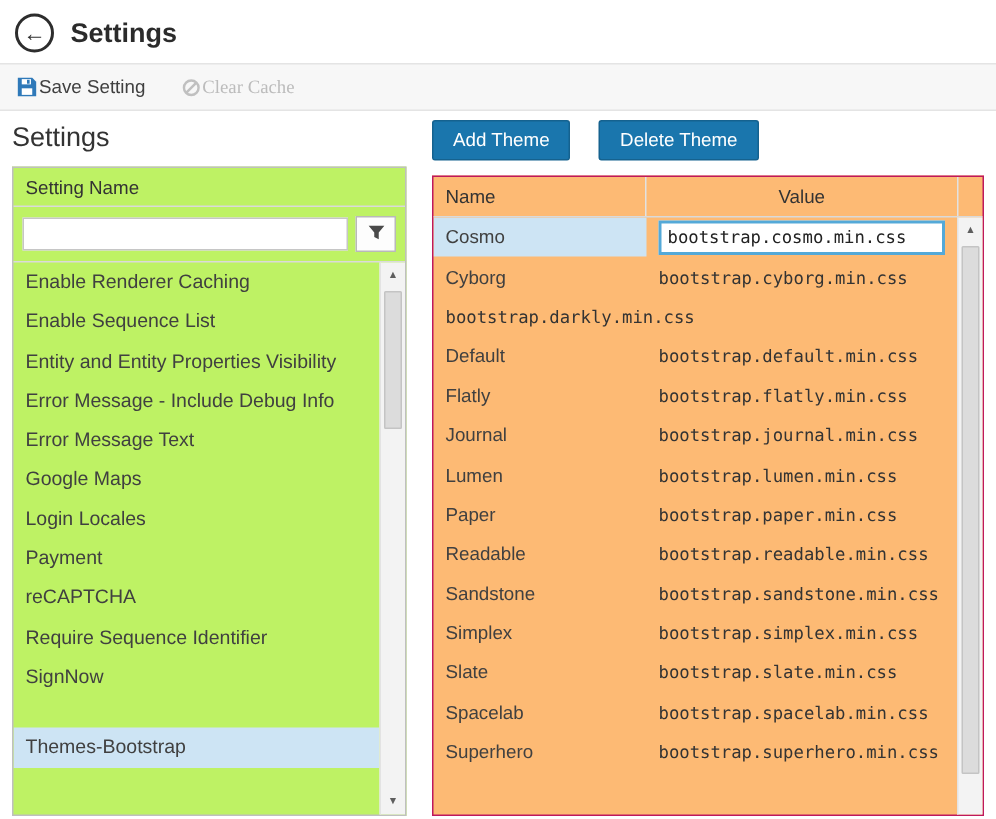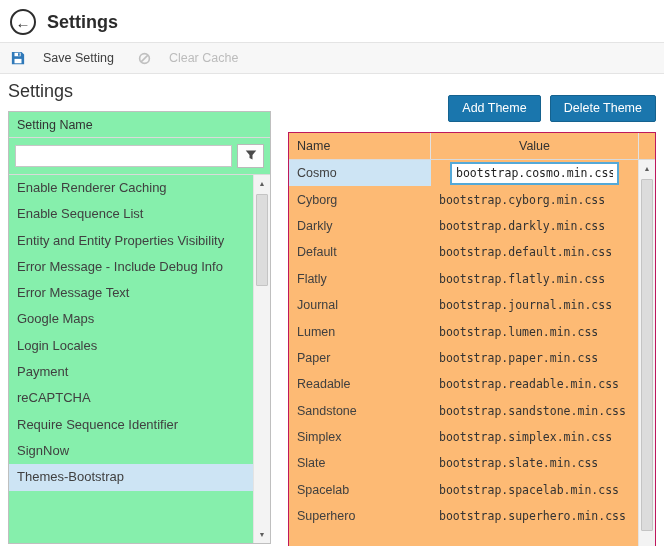--- a/index.html
+++ b/index.html
@@ -17,80 +17,80 @@
     display:flex; align-items:center; justify-content:center;
     font-size:15px; font-weight:bold; color:#2d2d2d; cursor:pointer; flex:0 0 auto;
   }
   .page-title { font-size:18px; font-weight:600; color:#2b2b2b; margin:0; }
 
   
   .toolbar {
     height:32px; background:#f7f7f7; border-top:1px solid #e4e4e4; border-bottom:1px solid #e4e4e4;
     display:flex; align-items:center; gap:24px; padding:0 11px; font-size:12.5px;
   }
-  .tb-item { display:flex; align-items:center; gap:18px; color:#404040; cursor:pointer; }
-  .tb-item.disabled { color:#bcbcbc; cursor:default; }
+  .tb-item { display:flex; align-items:center; gap:1px; color:#404040; cursor:pointer; }
+  .tb-item.disabled { color:#bcbcbc; cursor:default;font-family:Liberation Serif, serif; }
   .tb-item svg { display:block; }
 
   
   .content { display:flex; gap:17px; padding:5px 8px 0; }
   .left-col { width:263px; flex:0 0 auto; }
   .right-col { flex:1; display:flex; flex-direction:column; }
 
   .section-title { font-size:18px; font-weight:400; color:#333; margin:2px 0 9px; }
 
   
-  .lgrid { border:1px solid #bfbfbf; background:#86efac; }
+  .lgrid { border:1px solid #bfbfbf; background:#bef264; }
   .lg-header { height:26px; line-height:26px; padding:0 8px; border-bottom:1px solid #dadada; color:#333; font-size:12.5px; }
   .lg-filter { display:flex; align-items:center; gap:5px; padding:6px 6px; border-bottom:1px solid #dadada; }
   .lg-filter input {
     flex:1; height:22px; border:1px solid #c6c6c6; padding:0 5px; font-size:12px;
     font-family:"Liberation Sans", sans-serif; outline:none;
   }
   .filter-btn {
     width:27px; height:24px; border:1px solid #b9b9b9; background:#fdfdfd;
     display:flex; align-items:center; justify-content:center; cursor:pointer; padding:0;
   }
   .lg-body { display:flex; height:368px; }
   .lg-list { flex:1; overflow:hidden; }
   .list-row {
     height:26.3px; line-height:26.3px; padding:0 8px; font-size:13px; color:#404040;
     white-space:nowrap; overflow:hidden; cursor:pointer;
   }
-  .list-row.selected { background:#cde4f4; }
+  .list-row.selected { background:#cde4f4;margin-top:21px; }
 
   
   .vscroll { width:17px; background:#f3f3f3; border-left:1px solid #e3e3e3; display:flex; flex-direction:column; flex:0 0 auto; }
   .sb-arrow { height:17px; display:flex; align-items:center; justify-content:center; font-size:7px; color:#5e5e5e; cursor:pointer; flex:0 0 auto; }
   .sb-track { flex:1; position:relative; }
   .sb-thumb { position:absolute; top:2px; left:2px; right:2px; height:92px; background:#dcdcdc; border:1px solid #c4c4c4; border-radius:1px; cursor:grab; }
   .sb-thumb.tall { height:352px; }
 
   
-  .btn-row { display:flex; gap:9px; margin:16px 0 10px;justify-content:flex-end; }
+  .btn-row { display:flex; gap:19px; margin:1px 0 10px; }
   .btn-blue {
     background:#1a76ad; color:#fff; border:1px solid #15628f; border-radius:2px;
     padding:5px 13px 6px; font-size:12.5px; font-family:"Liberation Sans", sans-serif; cursor:pointer;
   }
 
   .rgrid { border:1px solid #be185d; background:#fdba74; }
   .rg-header { display:flex; height:27px; line-height:26px; border-bottom:1px solid #dadada; font-size:12.5px; color:#333; }
   .hc { padding:0 8px; }
   .hc-name { width:142px; border-right:1px solid #e2e2e2; flex:0 0 auto; }
   .hc-value { flex:1;text-align:center; }
   .hc-spacer { width:17px; border-left:1px solid #e2e2e2; flex:0 0 auto; padding:0; }
   .rg-body { display:flex; height:398px; }
   .rows-wrap { flex:1; overflow:hidden; }
   .trow { display:flex; height:26.4px; align-items:stretch; }
   .tcell { display:flex; align-items:center; padding:0 8px; overflow:hidden; white-space:nowrap; }
   .tcell.name { width:142px; flex:0 0 auto; font-size:12.5px; color:#404040; cursor:pointer; }
   .tcell.name.selected { background:#cde4f4; }
   .tcell.value { flex:1; font-family:"DejaVu Sans Mono", monospace; font-size:11.5px; color:#333; cursor:pointer; }
   .tcell.value .editor {
-    width:100%; height:23px; border:2px solid #54a9d8; padding:0 4px; margin:11px;
+    width:100%; height:23px; border:2px solid #54a9d8; padding:0 4px; margin:0;
     font-family:"DejaVu Sans Mono", monospace; font-size:11.5px; color:#222; outline:none; background:#fff;
   }
 </style>
 </head>
 <body>
 
 <div class="page-header">
   <span class="back-btn">
     <span>←</span>
   </span>
@@ -179,21 +179,20 @@
               <div class="tcell name selected">Cosmo</div>
               <div class="tcell value">
                 <input class="editor" value="bootstrap.cosmo.min.css" style="">
               </div>
             </div>
             <div class="trow">
               <div class="tcell name">Cyborg</div>
               <div class="tcell value">bootstrap.cyborg.min.css</div>
             </div>
             <div class="trow">
-              <div class="tcell name">Darkly</div>
               <div class="tcell value">bootstrap.darkly.min.css</div>
             </div>
             <div class="trow">
               <div class="tcell name">Default</div>
               <div class="tcell value">bootstrap.default.min.css</div>
             </div>
             <div class="trow">
               <div class="tcell name">Flatly</div>
               <div class="tcell value">bootstrap.flatly.min.css</div>
             </div>

